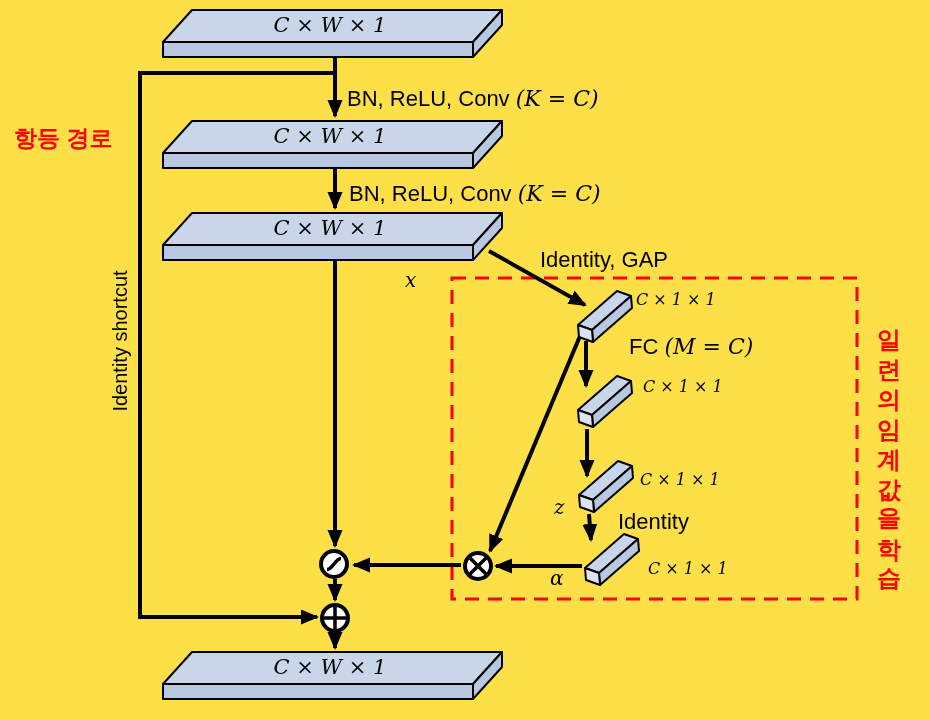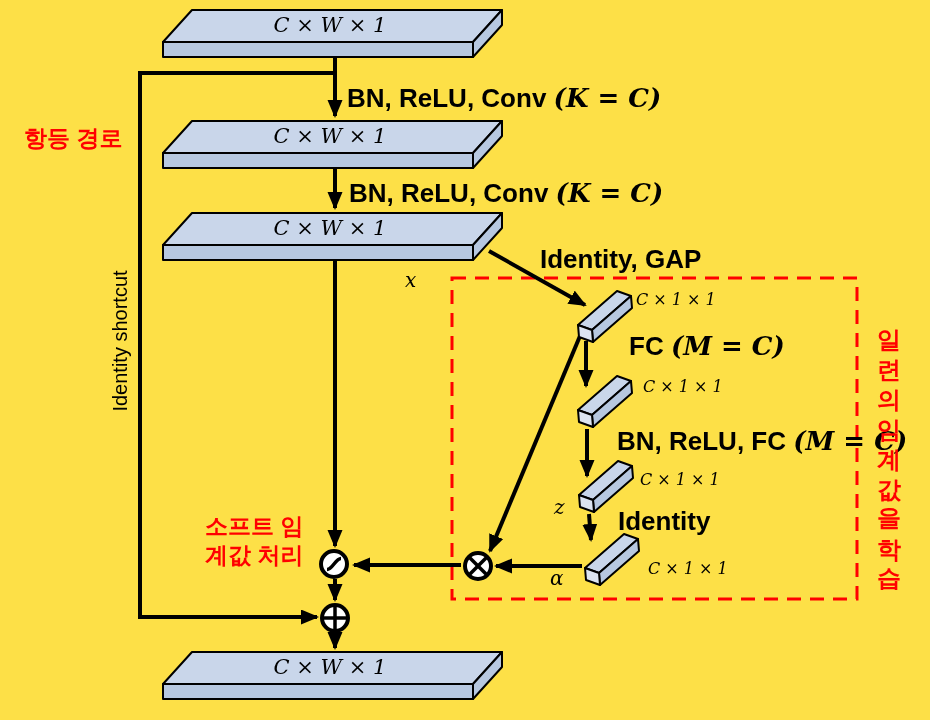--- a/index.html
+++ b/index.html
@@ -1,20 +1,20 @@
 <!DOCTYPE html>
 <html><head>
 <meta charset="utf-8">
 <style>
   html,body{margin:0;padding:0;background:#ffffff;}
   .canvas{position:relative;width:930px;height:720px;background:#fde047;overflow:hidden;
           font-family:"Liberation Sans",sans-serif;color:#000;}
   .canvas svg{position:absolute;left:0;top:0;}
   .lbl{position:absolute;white-space:nowrap;}
-  .op{font-size:26px;line-height:25px;font-weight:bold;}
+  .op{font-size:22px;line-height:25px;}
   .op .mathpart{font-family:"DejaVu Serif",serif;font-style:italic;}
   .dimlabel{font-family:"DejaVu Serif",serif;font-style:italic;font-size:21px;}
   .slab-lbl{width:150px;text-align:center;}
   .rod-lbl{font-size:16px;}
   .var{font-family:"DejaVu Serif",serif;font-style:italic;font-size:20px;}
   .ko{font-weight:bold;color:#ff0000;}
   .ko-identity{font-size:23px;}
   .ko-soft{font-size:23px;line-height:29px;text-align:left;}
   .ko-learn{writing-mode:vertical-rl;text-orientation:upright;font-size:24px;letter-spacing:6px;line-height:34px;}
   .rot{transform:rotate(-90deg);transform-origin:center center;text-align:center;font-size:20px;}
@@ -109,34 +109,29 @@
 
   <div class="lbl dimlabel slab-lbl" style="left:255px;top:13px;">C × W × 1</div>
   <div class="lbl dimlabel slab-lbl" style="left:255px;top:124px;">C × W × 1</div>
   <div class="lbl dimlabel slab-lbl" style="left:255px;top:216px;">C × W × 1</div>
   <div class="lbl dimlabel slab-lbl" style="left:255px;top:655px;">C × W × 1</div>
 
   <div class="lbl op" style="left:347px;top:86px;"><span>BN, ReLU, Conv </span><span class="mathpart">(K = C)</span></div>
   <div class="lbl op" style="left:349px;top:181px;"><span>BN, ReLU, Conv </span><span class="mathpart">(K = C)</span></div>
   <div class="lbl op" style="left:540px;top:247px;">Identity, GAP</div>
   <div class="lbl op" style="left:621px;top:334px;margin-left:8px;"><span>FC </span><span class="mathpart">(M = C)</span></div>
-  <div class="lbl op" style="left:617px;top:429px;"><span>BN, ReLU, FC </span><span class="mathpart">(M = C)</span></div>
   <div class="lbl op" style="left:618px;top:509px;">Identity</div>
 
   <div class="lbl dimlabel rod-lbl" style="left:636px;top:290px;">C × 1 × 1</div>
   <div class="lbl dimlabel rod-lbl" style="left:643px;top:377px;">C × 1 × 1</div>
   <div class="lbl dimlabel rod-lbl" style="left:640px;top:470px;">C × 1 × 1</div>
   <div class="lbl dimlabel rod-lbl" style="left:648px;top:559px;">C × 1 × 1</div>
 
   <div class="lbl var" style="left:405px;top:268px;">x</div>
   <div class="lbl var" style="left:554px;top:495px;">z</div>
   <div class="lbl var" style="left:550px;top:566px;">α</div>
 
-  <div class="lbl ko ko-identity" style="left:14px;top:123px;margin-left:10px;">항등 경로</div>
-  <div class="lbl ko ko-soft" style="left:205px;top:512px;">
-    <div>소프트 임</div>
-    <div>계값 처리</div>
-  </div>
+  <div class="lbl ko ko-identity" style="left:14px;top:123px;">항등 경로</div>
   <div class="lbl ko ko-learn" style="left:872px;top:311px;">일련의임계값을학습</div>
 
   <div class="lbl rot" style="left:36px;top:329px;width:170px;height:24px;">Identity shortcut</div>
 
 </div>
 
 </body></html>

